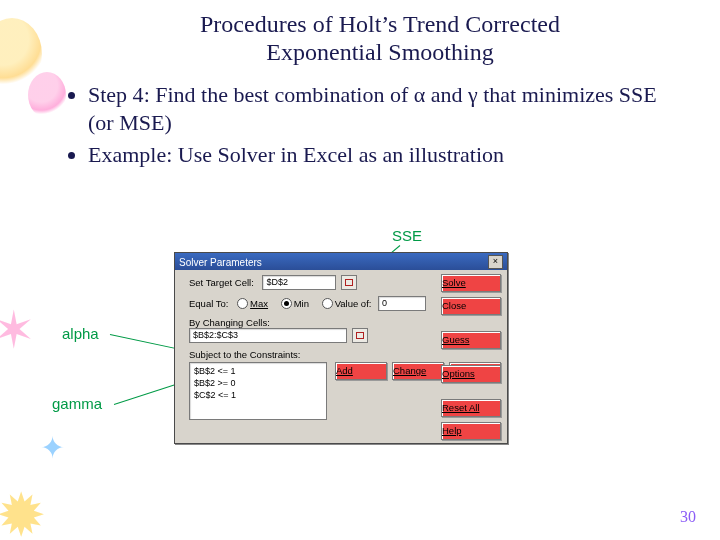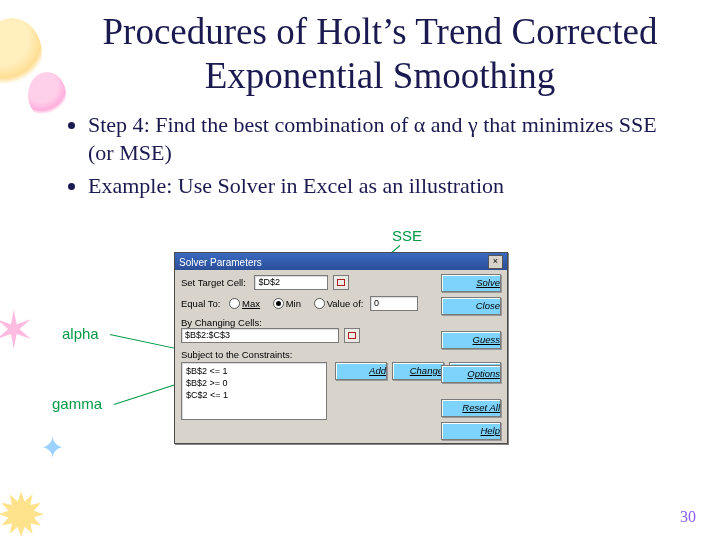--- a/index.html
+++ b/index.html
@@ -18,21 +18,21 @@
     opacity:.55}
   .balloon2{left:28px;top:72px;width:38px;height:46px;border-radius:50%;
     background:radial-gradient(circle at 35% 30%, #ffa9d9 0 40%, #ff6dc0 60%, rgba(255,255,255,0) 70%);
     opacity:.55}
   .burst1{left:-8px;top:300px;color:#ff7ac3;font-size:52px;opacity:.5}
   .burst2{left:-4px;top:480px;color:#ffcc2f;font-size:60px;opacity:.55}
   .burst3{left:40px;top:430px;color:#3aa6ff;font-size:30px;opacity:.5}
 
   h1{
     margin:10px 40px 14px 80px;
-    font-size:37px;
+    font-size:24px;
     font-weight:400;
     text-align:center;
     line-height:1.18;
   }
   ul.slide{
     list-style:disc;
     margin:0 40px 0 68px;
     padding:0 0 0 20px;
     font-size:22px;
     line-height:1.28;
@@ -71,45 +71,44 @@
     background:linear-gradient(#3a6ac0,#2b4e98);
     color:#fff;
     font-size:10px;
     padding:1px 4px 0 4px;
     display:flex;justify-content:space-between;align-items:center;
   }
   .solver .titlebar .xbtn{
     width:13px;height:12px;line-height:10px;text-align:center;
     background:#d8d4cc;border:1px solid #555;color:#000;font-size:9px;
   }
-  .solver .body{padding:5px 6px 4px 6px;position:relative;height:166px}
+  .solver .body{padding:5px 6px 4px 14px;position:relative;height:166px}
   .fld{
     background:#fff;border:1px solid #7a7a7a;
     height:13px;line-height:13px;padding:0 3px;font-size:9px;
     display:inline-block;vertical-align:middle;
     box-shadow:inset 1px 1px 1px rgba(0,0,0,.15);
   }
   .picker{
     display:inline-block;vertical-align:middle;
     width:14px;height:13px;border:1px solid #7a7a7a;background:#eceae4;
     position:relative;margin-left:2px;
   }
   .picker::after{content:"";position:absolute;left:3px;top:3px;width:6px;height:5px;
     border:1px solid #b02020}
   .radio{display:inline-block;width:9px;height:9px;border:1px solid #555;border-radius:50%;
     vertical-align:middle;margin-right:2px;background:#fff;position:relative}
   .radio.sel::after{content:"";position:absolute;left:2px;top:2px;width:5px;height:5px;background:#000;border-radius:50%}
   .lbl{vertical-align:middle}
   .row{margin-bottom:6px}
   .btn{
-    width:58px;height:16px;line-height:15px;text-align:right;
-    background:#7dd3fc;border:1px solid #7a7a7a;
+    width:58px;height:16px;line-height:15px;text-align:left;
+    background:#ef4444;border:1px solid #7a7a7a;
     box-shadow:1px 1px 0 #fff inset, 1px 1px 0 #9a9a9a;
     font-size:9.5px;
-    font-style:italic;
   }
   .btncol{position:absolute;right:6px;top:4px;display:flex;flex-direction:column;gap:5px}
   .btncol .spacer{height:6px}
   .listbox{
     background:#fff;border:1px solid #7a7a7a;
     width:154px;height:52px;padding:2px 4px;font-size:9px;line-height:12px;
     box-shadow:inset 1px 1px 1px rgba(0,0,0,.15);
   }
   .midbtns{display:inline-flex;flex-direction:row;gap:5px;margin-left:8px;vertical-align:top}
   .midbtns .btn{width:50px}

